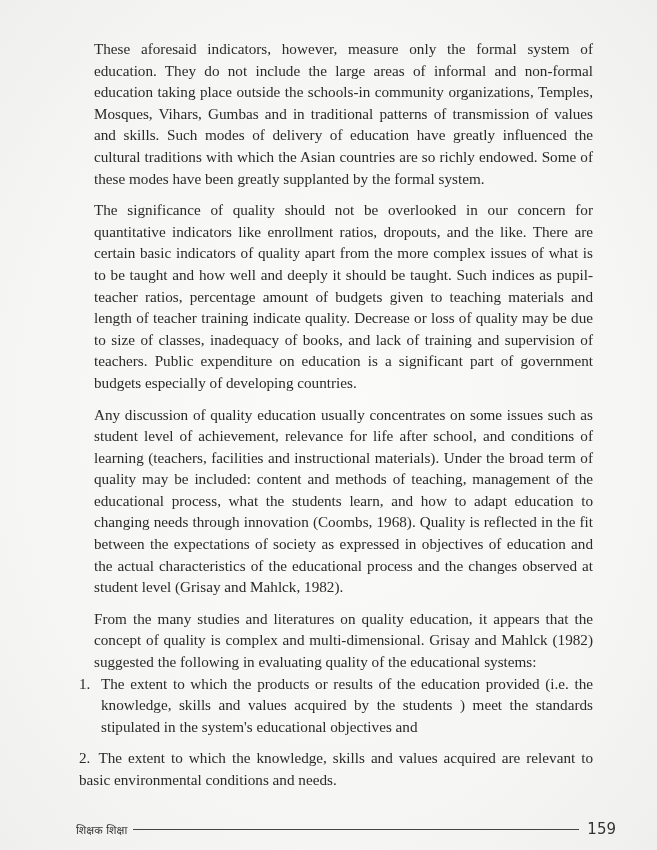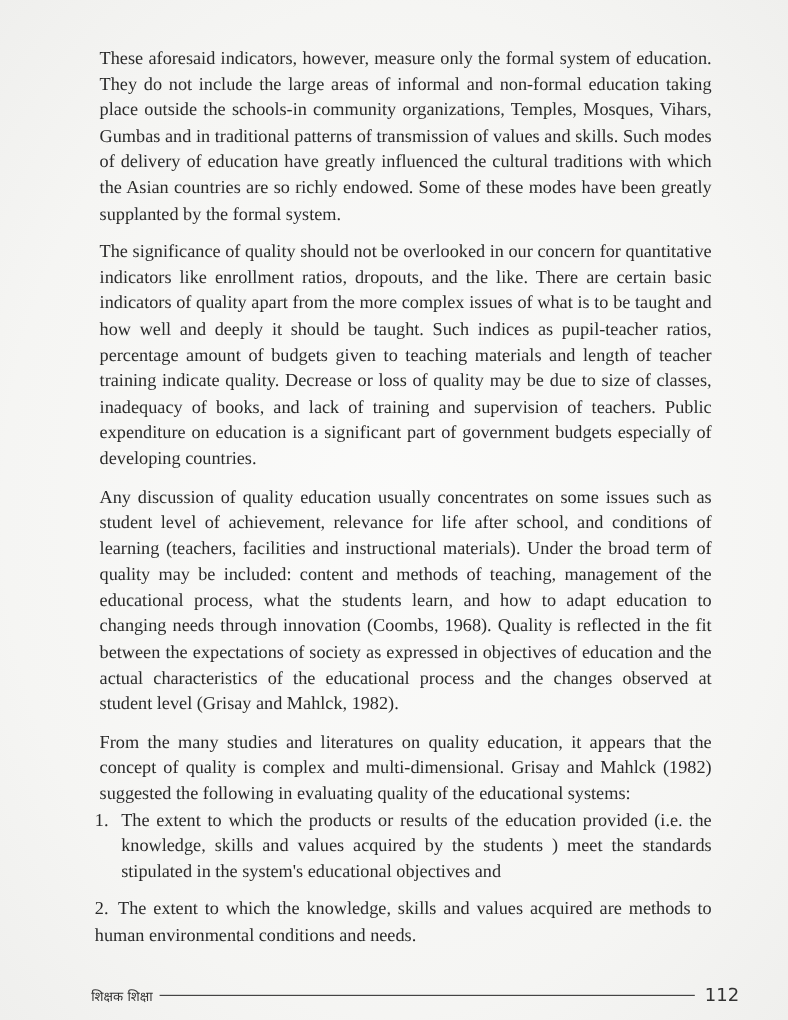--- a/index.html
+++ b/index.html
@@ -20,21 +20,21 @@
     }
     .content {
       position: absolute;
       left: 79px;
       top: 38px;
       width: 514px;
       font-size: 15.2px;
       line-height: 21.6px;
     }
     .para {
-      margin: 0 0 10px 4px;
+      margin: 0 0 10px 15px;
       text-align: justify;
     }
     .list { margin: 0; padding: 0; list-style: none; }
     .list-item-1 {
       display: flex;
       text-align: justify;
       margin-bottom: 10px;
     }
     .list-item-1 .num { width: 22px; flex: 0 0 22px; }
     .list-item-1 .txt { flex: 1; font-family: Liberation Serif, serif; }
@@ -67,23 +67,23 @@
     <p class="para">These aforesaid indicators, however, measure only the formal system of education. They do not include the large areas of informal and non-formal education taking place outside the schools-in community organizations, Temples, Mosques, Vihars, Gumbas and in traditional patterns of transmission of values and skills. Such modes of delivery of education have greatly influenced the cultural traditions with which the Asian countries are so richly endowed. Some of these modes have been greatly supplanted by the formal system.</p>
     <p class="para">The significance of quality should not be overlooked in our concern for quantitative indicators like enrollment ratios, dropouts, and the like. There are certain basic indicators of quality apart from the more complex issues of what is to be taught and how well and deeply it should be taught. Such indices as pupil-teacher ratios, percentage amount of budgets given to teaching materials and length of teacher training indicate quality. Decrease or loss of quality may be due to size of classes, inadequacy of books, and lack of training and supervision of teachers. Public expenditure on education is a significant part of government budgets especially of developing countries.</p>
     <p class="para">Any discussion of quality education usually concentrates on some issues such as student level of achievement, relevance for life after school, and conditions of learning (teachers, facilities and instructional materials). Under the broad term of quality may be included: content and methods of teaching, management of the educational process, what the students learn, and how to adapt education to changing needs through innovation (Coombs, 1968). Quality is reflected in the fit between the expectations of society as expressed in objectives of education and the actual characteristics of the educational process and the changes observed at student level (Grisay and Mahlck, 1982).</p>
     <p class="para" style="margin-bottom:0">From the many studies and literatures on quality education, it appears that the concept of quality is complex and multi-dimensional. Grisay and Mahlck (1982) suggested the following in evaluating quality of the educational systems:</p>
     <div class="list">
       <div class="list-item-1">
         <span class="num">1.</span>
         <span class="txt">The extent to which the products or results of the education provided (i.e. the knowledge, skills and values acquired by the students ) meet the standards stipulated in the system's educational objectives and</span>
       </div>
       <p class="list-item-2">
-        <span class="num">2.</span><span>The extent to which the knowledge, skills and values acquired are methods to human environmental conditions and needs.</span>
+        <span class="num">2.</span><span>The extent to which the knowledge, skills and values acquired are relevant to basic environmental conditions and needs.</span>
       </p>
     </div>
   </div>
 
   <div class="footer">
     <span class="footer-label">शिक्षक शिक्षा</span>
     <span class="footer-rule"></span>
-    <span class="page-number">112</span>
+    <span class="page-number">159</span>
   </div>
 </div>
 
 </body></html>

